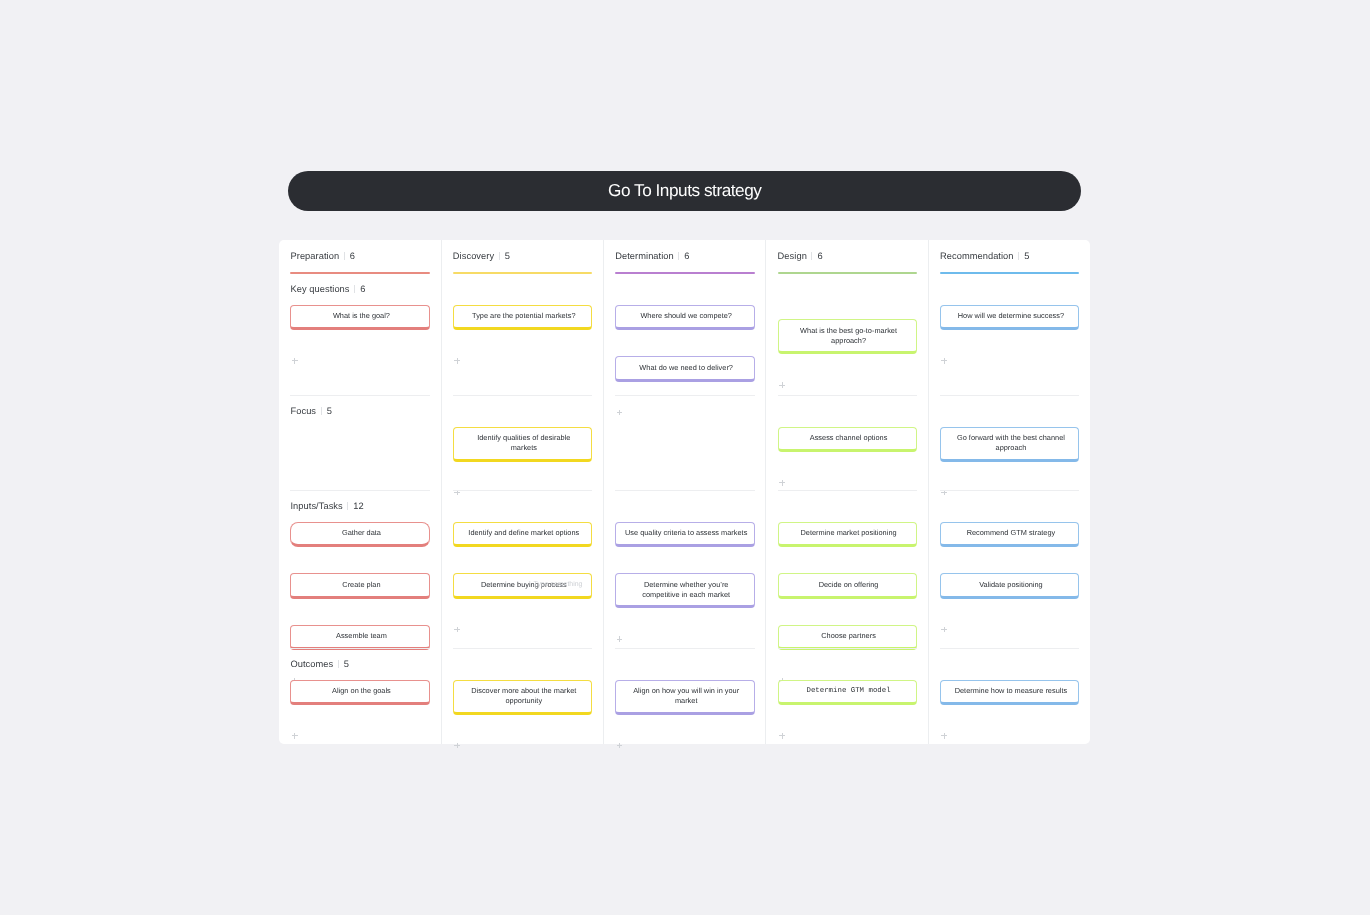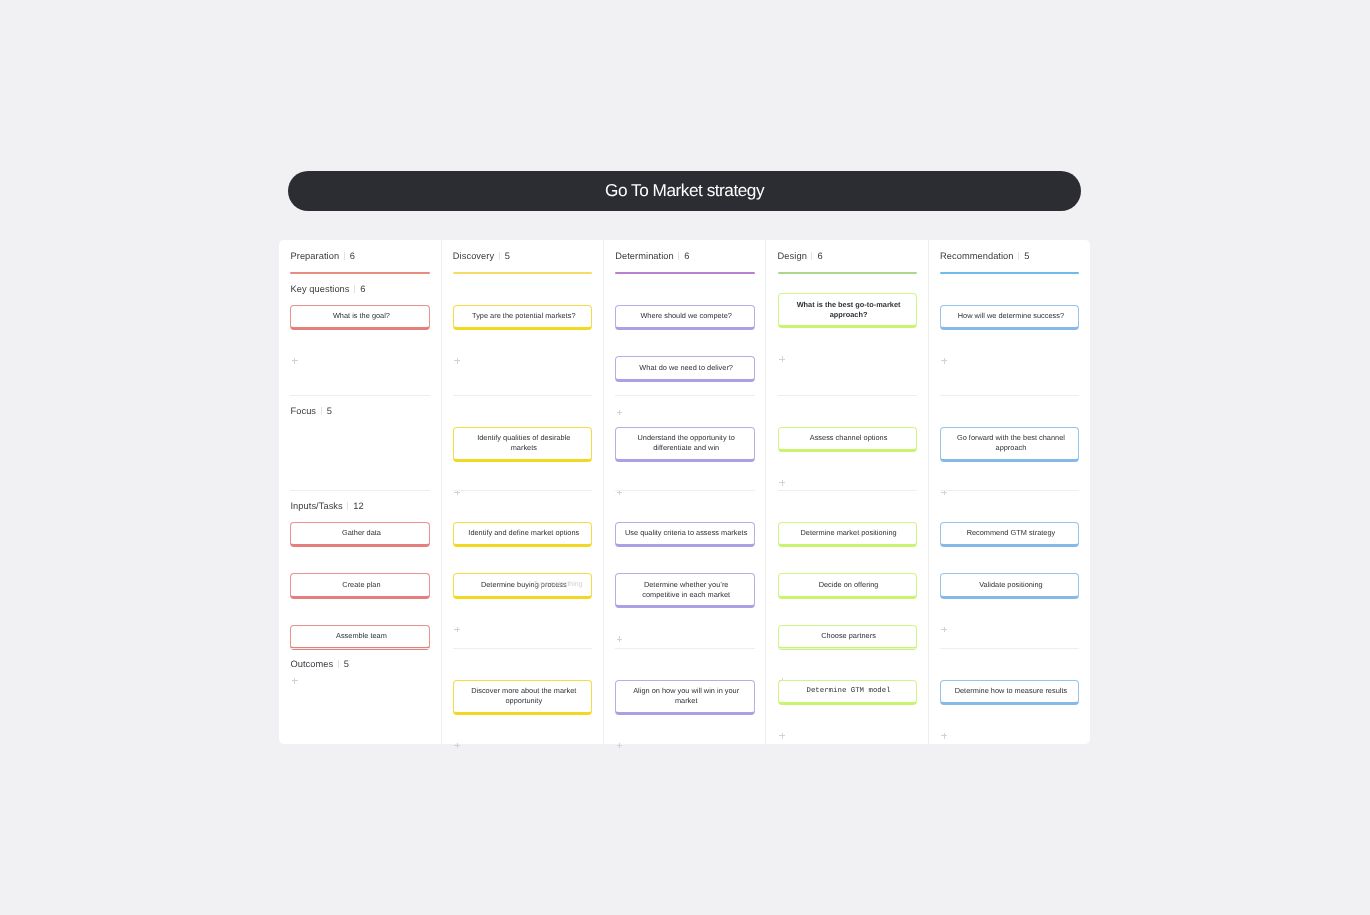--- a/index.html
+++ b/index.html
@@ -102,21 +102,21 @@
     font-size: 6.9px; line-height: 1.42;
     white-space: nowrap; pointer-events: none;
   }
 </style>
 </head>
 <body>
 
 <div id="root">
 
   <div class="banner">
-    <div class="banner-title">Go To Market strategy</div>
+    <div class="banner-title">Go To Inputs strategy</div>
   </div>
 
   <div class="board" id="board">
       <div class="column">
     <div class="col-inner">
       <div class="col-head">
         <div class="hrow">
           <span class="col-title">Preparation</span>
           <span class="sep">|</span>
           <span class="col-count">6</span>
@@ -141,32 +141,36 @@
     <span class="sec-count">5</span>
   </div>
 
   <div class="sec-div" style="top: 250px;"></div>
   <div class="sec-title-row" style="top: 261px;">
     <span class="sec-title">Inputs/Tasks</span>
     <span class="sep">|</span>
     <span class="sec-count">12</span>
   </div>
   <div class="cards" style="top: 281.5px;">
-    <div class="card" style="border-width: 1px 1px 3px; border-style: solid; border-color: rgb(232, 145, 142) rgb(232, 145, 142) rgb(227, 127, 124); border-image: initial;">Gather data</div>
+    <div class="card" style="border-width: 1px 1px 3px; border-style: solid; border-color: rgb(232, 145, 142) rgb(232, 145, 142) rgb(227, 127, 124); border-image: initial; border-radius: 8px;">Gather data</div>
             <div class="card" style="border-width: 1px 1px 3px; border-style: solid; border-color: rgb(232, 145, 142) rgb(232, 145, 142) rgb(227, 127, 124); border-image: initial;">Create plan</div>
             <div class="card" style="border-width: 1px 1px 3px; border-style: solid; border-color: rgb(232, 145, 142) rgb(232, 145, 142) rgb(227, 127, 124); border-image: initial;">Assemble team</div>
             <span class="plus" title="+"></span>
   </div>
 
   <div class="sec-div" style="top: 408px;"></div>
   <div class="sec-title-row" style="top: 419px;">
     <span class="sec-title">Outcomes</span>
     <span class="sep">|</span>
     <span class="sec-count">5</span>
   </div>
+  <div class="cards" style="top: 439.5px;">
+    <div class="card" style="border-width: 1px 1px 3px; border-style: solid; border-color: rgb(232, 145, 142) rgb(232, 145, 142) rgb(227, 127, 124); border-image: initial;">Align on the goals</div>
+            <span class="plus" title="+"></span>
+  </div>
 </div>
   </div>
       <div class="column">
     <div class="col-inner">
       <div class="col-head">
         <div class="hrow">
           <span class="col-title">Discovery</span>
           <span class="sep">|</span>
           <span class="col-count">5</span>
         </div>
@@ -213,24 +217,20 @@
       <div class="col-rule" style="background: rgb(185, 127, 208);"></div>
 
   <div class="cards" style="top: 64.5px;">
     <div class="card" style="border-width: 1px 1px 3px; border-style: solid; border-color: rgb(183, 174, 232) rgb(183, 174, 232) rgb(170, 160, 227); border-image: initial;">Where should we compete?</div>
             <div class="card" style="border-width: 1px 1px 3px; border-style: solid; border-color: rgb(183, 174, 232) rgb(183, 174, 232) rgb(170, 160, 227); border-image: initial;">What do we need to deliver?</div>
             <span class="plus" title="+"></span>
   </div>
 
   <div class="sec-div" style="top: 155px;"></div>
 
-  <div class="cards" style="top: 186.5px;">
-    <div class="card" style="border-width: 1px 1px 3px; border-style: solid; border-color: rgb(183, 174, 232) rgb(183, 174, 232) rgb(170, 160, 227); border-image: initial;">Understand the opportunity to differentiate and win</div>
-            <span class="plus" title="+"></span>
-  </div>
 
   <div class="sec-div" style="top: 250px;"></div>
 
   <div class="cards" style="top: 281.5px;">
     <div class="card" style="border-width: 1px 1px 3px; border-style: solid; border-color: rgb(183, 174, 232) rgb(183, 174, 232) rgb(170, 160, 227); border-image: initial;">Use quality criteria to assess markets</div>
             <div class="card" style="border-width: 1px 1px 3px; border-style: solid; border-color: rgb(183, 174, 232) rgb(183, 174, 232) rgb(170, 160, 227); border-image: initial;">Determine whether you’re competitive in each market</div>
             <span class="plus" title="+"></span>
   </div>
 
   <div class="sec-div" style="top: 408px;"></div>
@@ -245,21 +245,21 @@
     <div class="col-inner">
       <div class="col-head">
         <div class="hrow">
           <span class="col-title">Design</span>
           <span class="sep">|</span>
           <span class="col-count">6</span>
         </div>
       </div>
       <div class="col-rule" style="background: rgb(174, 214, 143);"></div>
 
-  <div class="cards" style="top: 53px; font-weight: bold;">
+  <div class="cards" style="top: 79px;">
     <div class="card" style="border-width: 1px 1px 3px; border-style: solid; border-color: rgb(208, 245, 134) rgb(208, 245, 134) rgb(200, 244, 110); border-image: initial;">What is the best go-to-market approach?</div>
             <span class="plus" title="+"></span>
   </div>
 
   <div class="sec-div" style="top: 155px;"></div>
 
   <div class="cards" style="top: 186.5px;">
     <div class="card" style="border-width: 1px 1px 3px; border-style: solid; border-color: rgb(208, 245, 134) rgb(208, 245, 134) rgb(200, 244, 110); border-image: initial;">Assess channel options</div>
             <span class="plus" title="+"></span>
   </div>

